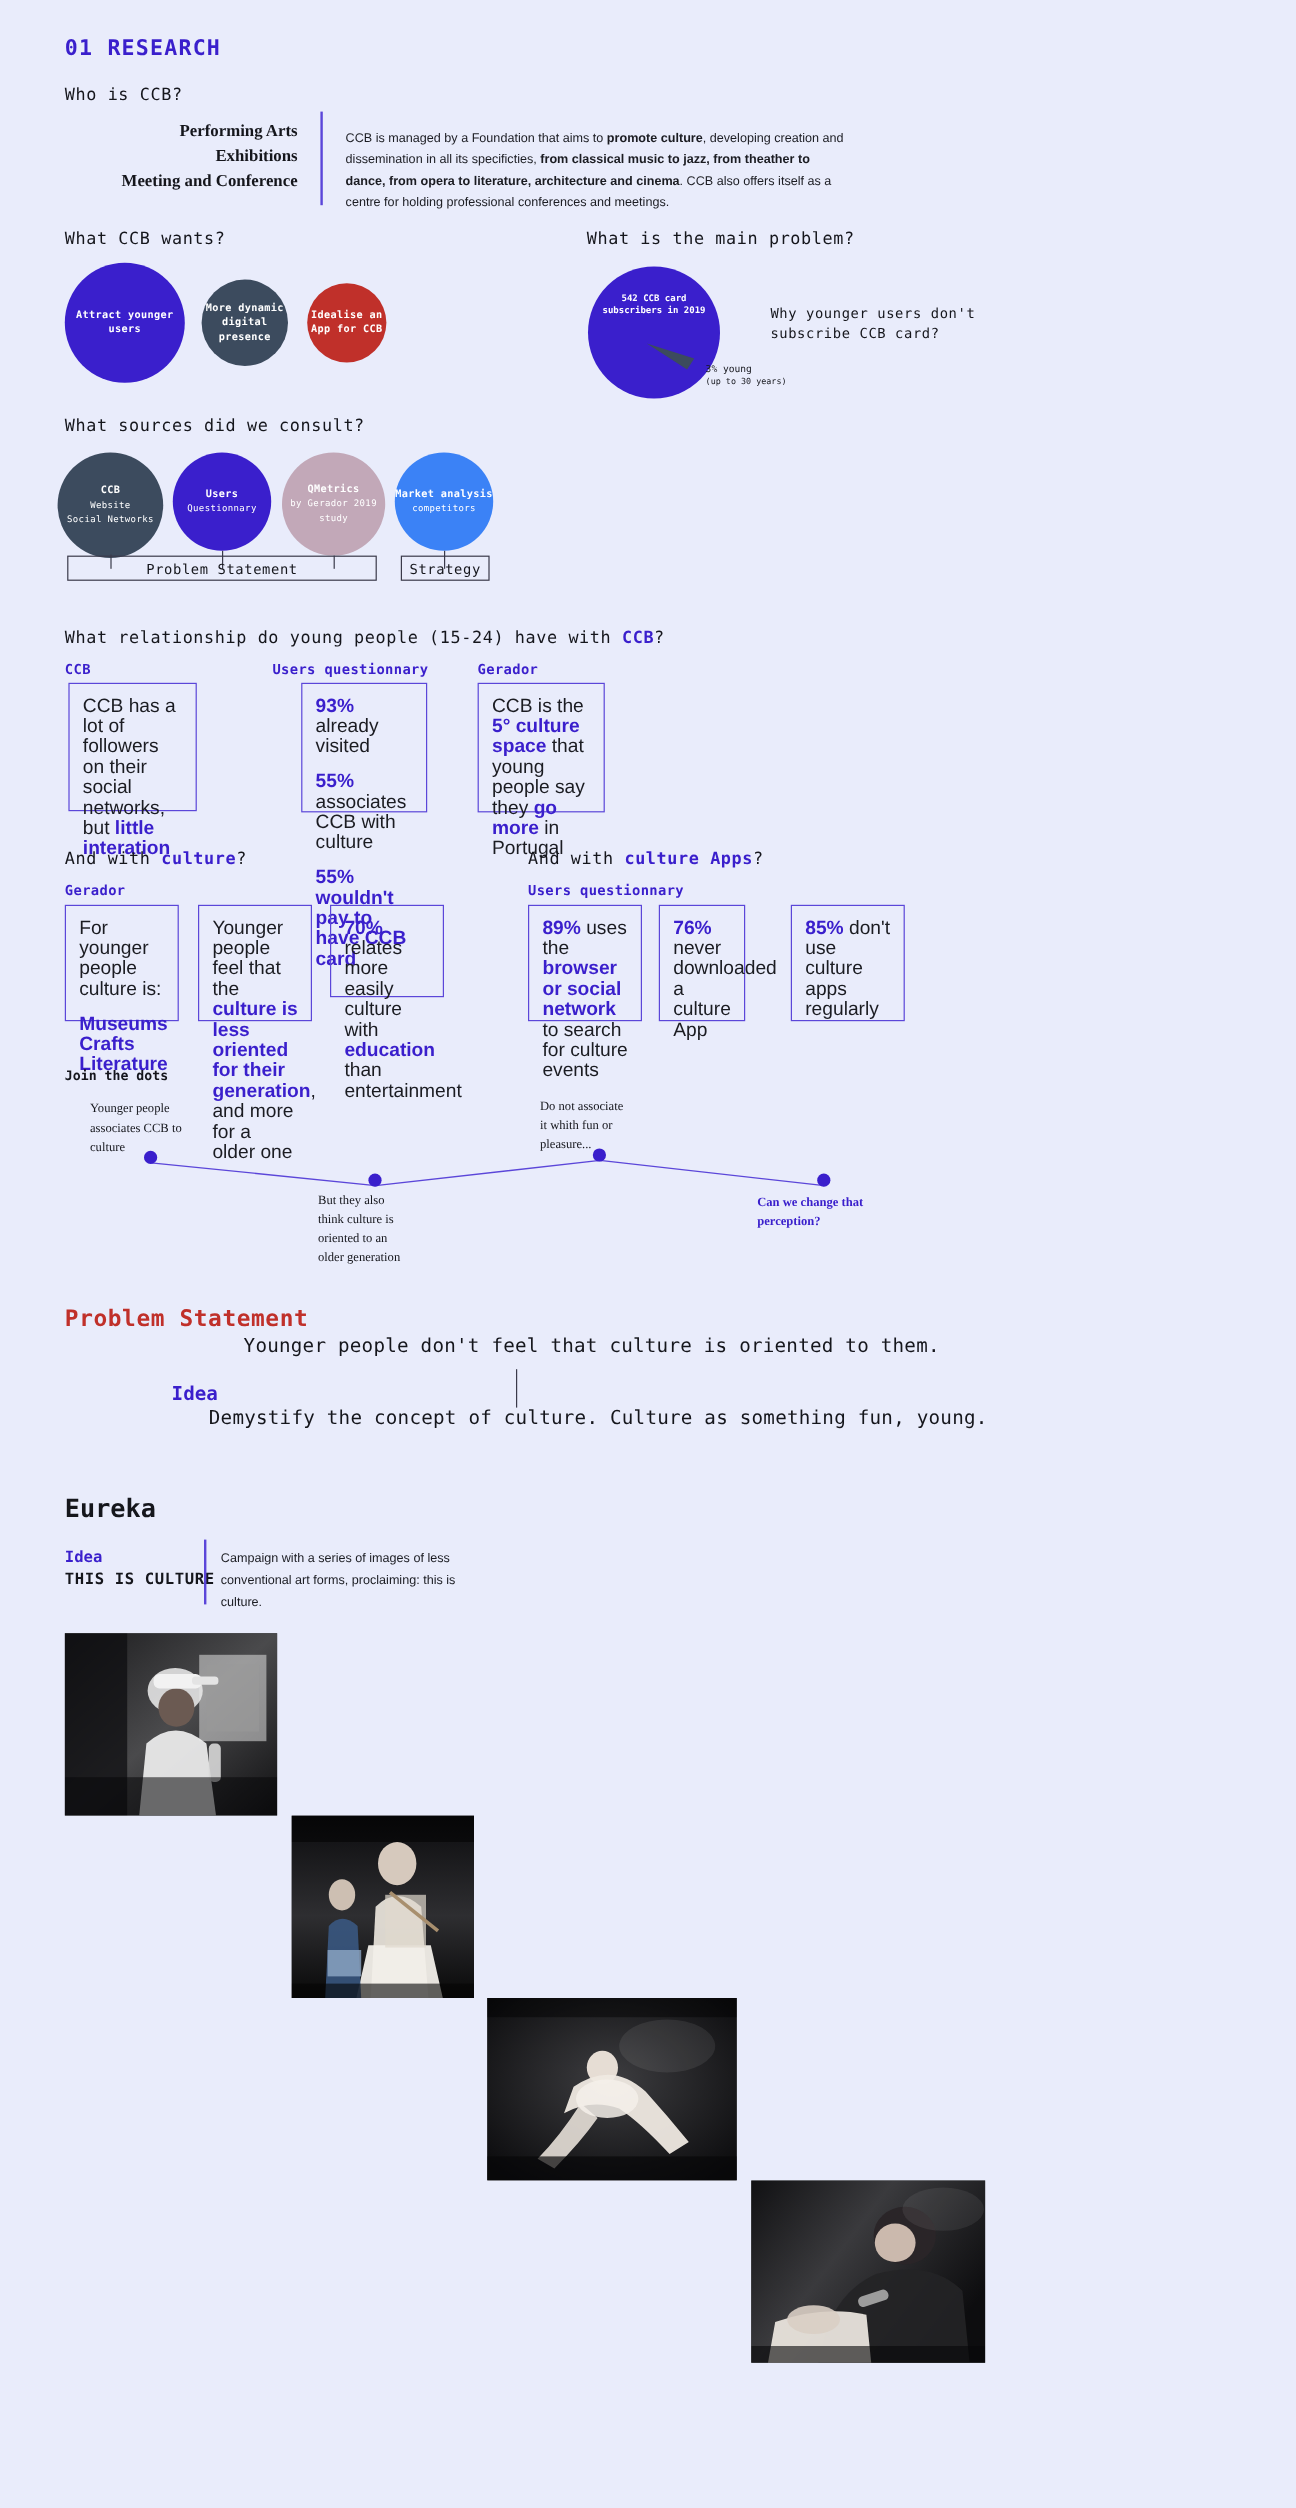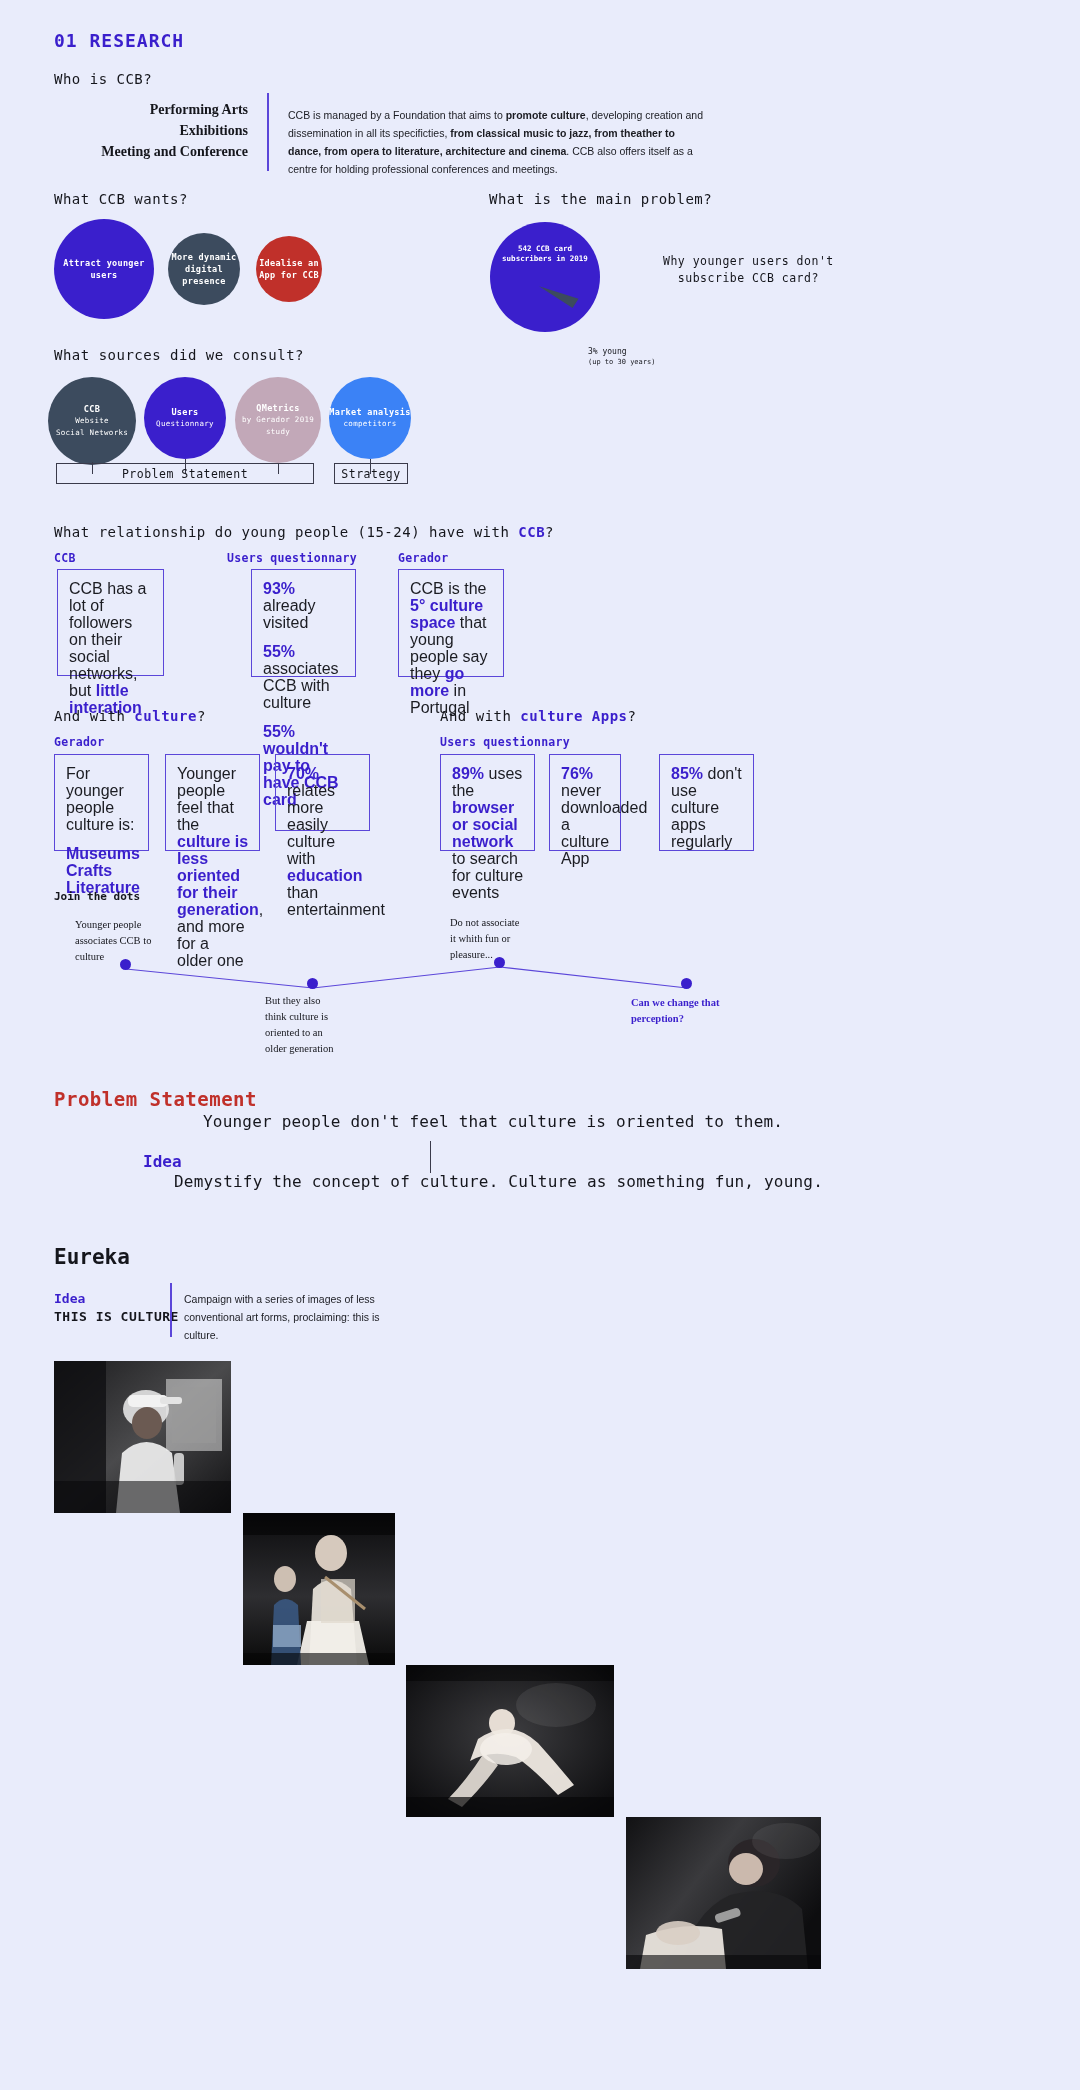--- a/index.html
+++ b/index.html
@@ -72,21 +72,21 @@
     width: 0; height: 0;
     border-left: 40px solid transparent;
     border-bottom: 11px solid #3c4b5e;
     transform-origin: 0 0;
     transform: rotate(33deg);
   }
   .pie-note {
     font-family: "DejaVu Sans Mono", monospace;
     font-size: 7px; color: #15161c; line-height: 10px;
   }
-  .pie-note .pct { font-size: 8px; margin-top: 44px; }
+  .pie-note .pct { font-size: 8px; }
 
   
   .bracket {
     border: 1px solid #3a3a4a;
     display: flex; align-items: center; justify-content: center;
     font-family: "DejaVu Sans Mono", monospace;
     font-size: 11.5px; color: #15161c;
     background: transparent;
     letter-spacing: 0.5px;
   }
@@ -196,21 +196,21 @@
   <div class="abs pie-wrap">
     <div class="pie">
       <div class="wedge2"></div>
       <div class="pie-label" id="pie-center">542 CCB card<br>subscribers in 2019</div>
     </div>
   </div>
   <div class="abs pie-note" style="left:588px; top:303px;">
     <div class="pct">3% young</div>
     <div>(up to 30 years)</div>
   </div>
-  <div class="abs q-label" style="left:663px; top:253px; line-height:17px; font-size:11.5px;text-align:center;">
+  <div class="abs q-label" style="left:642px; top:253px; line-height:17px; font-size:11.5px;">
     <span id="problem-callout">Why younger users don't<br>subscribe CCB card?</span>
   </div>
 
   <div class="abs q-label" style="left:54px; top:347px;">What sources did we consult?</div>
 
   <div class="abs circle" style="left: 48px; top: 377px; width: 88px; height: 88px; background: rgb(60, 75, 94);">
     <span id="sc0">
         <span style="display:block">CCB</span>
         <span class="sub" style="display:block">Website<br>Social Networks</span>
       </span>

